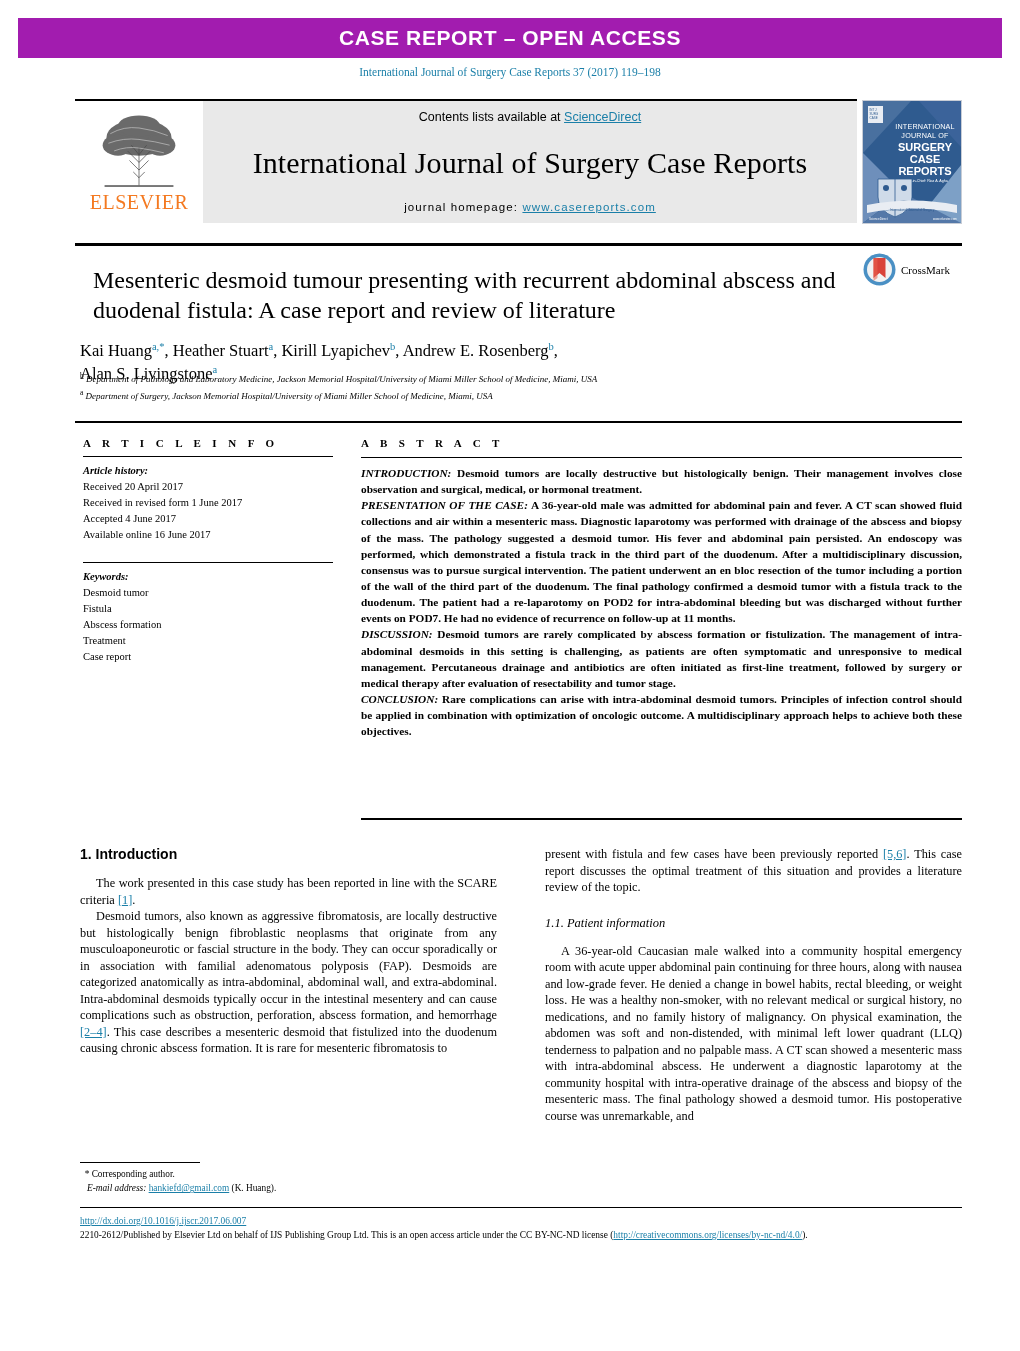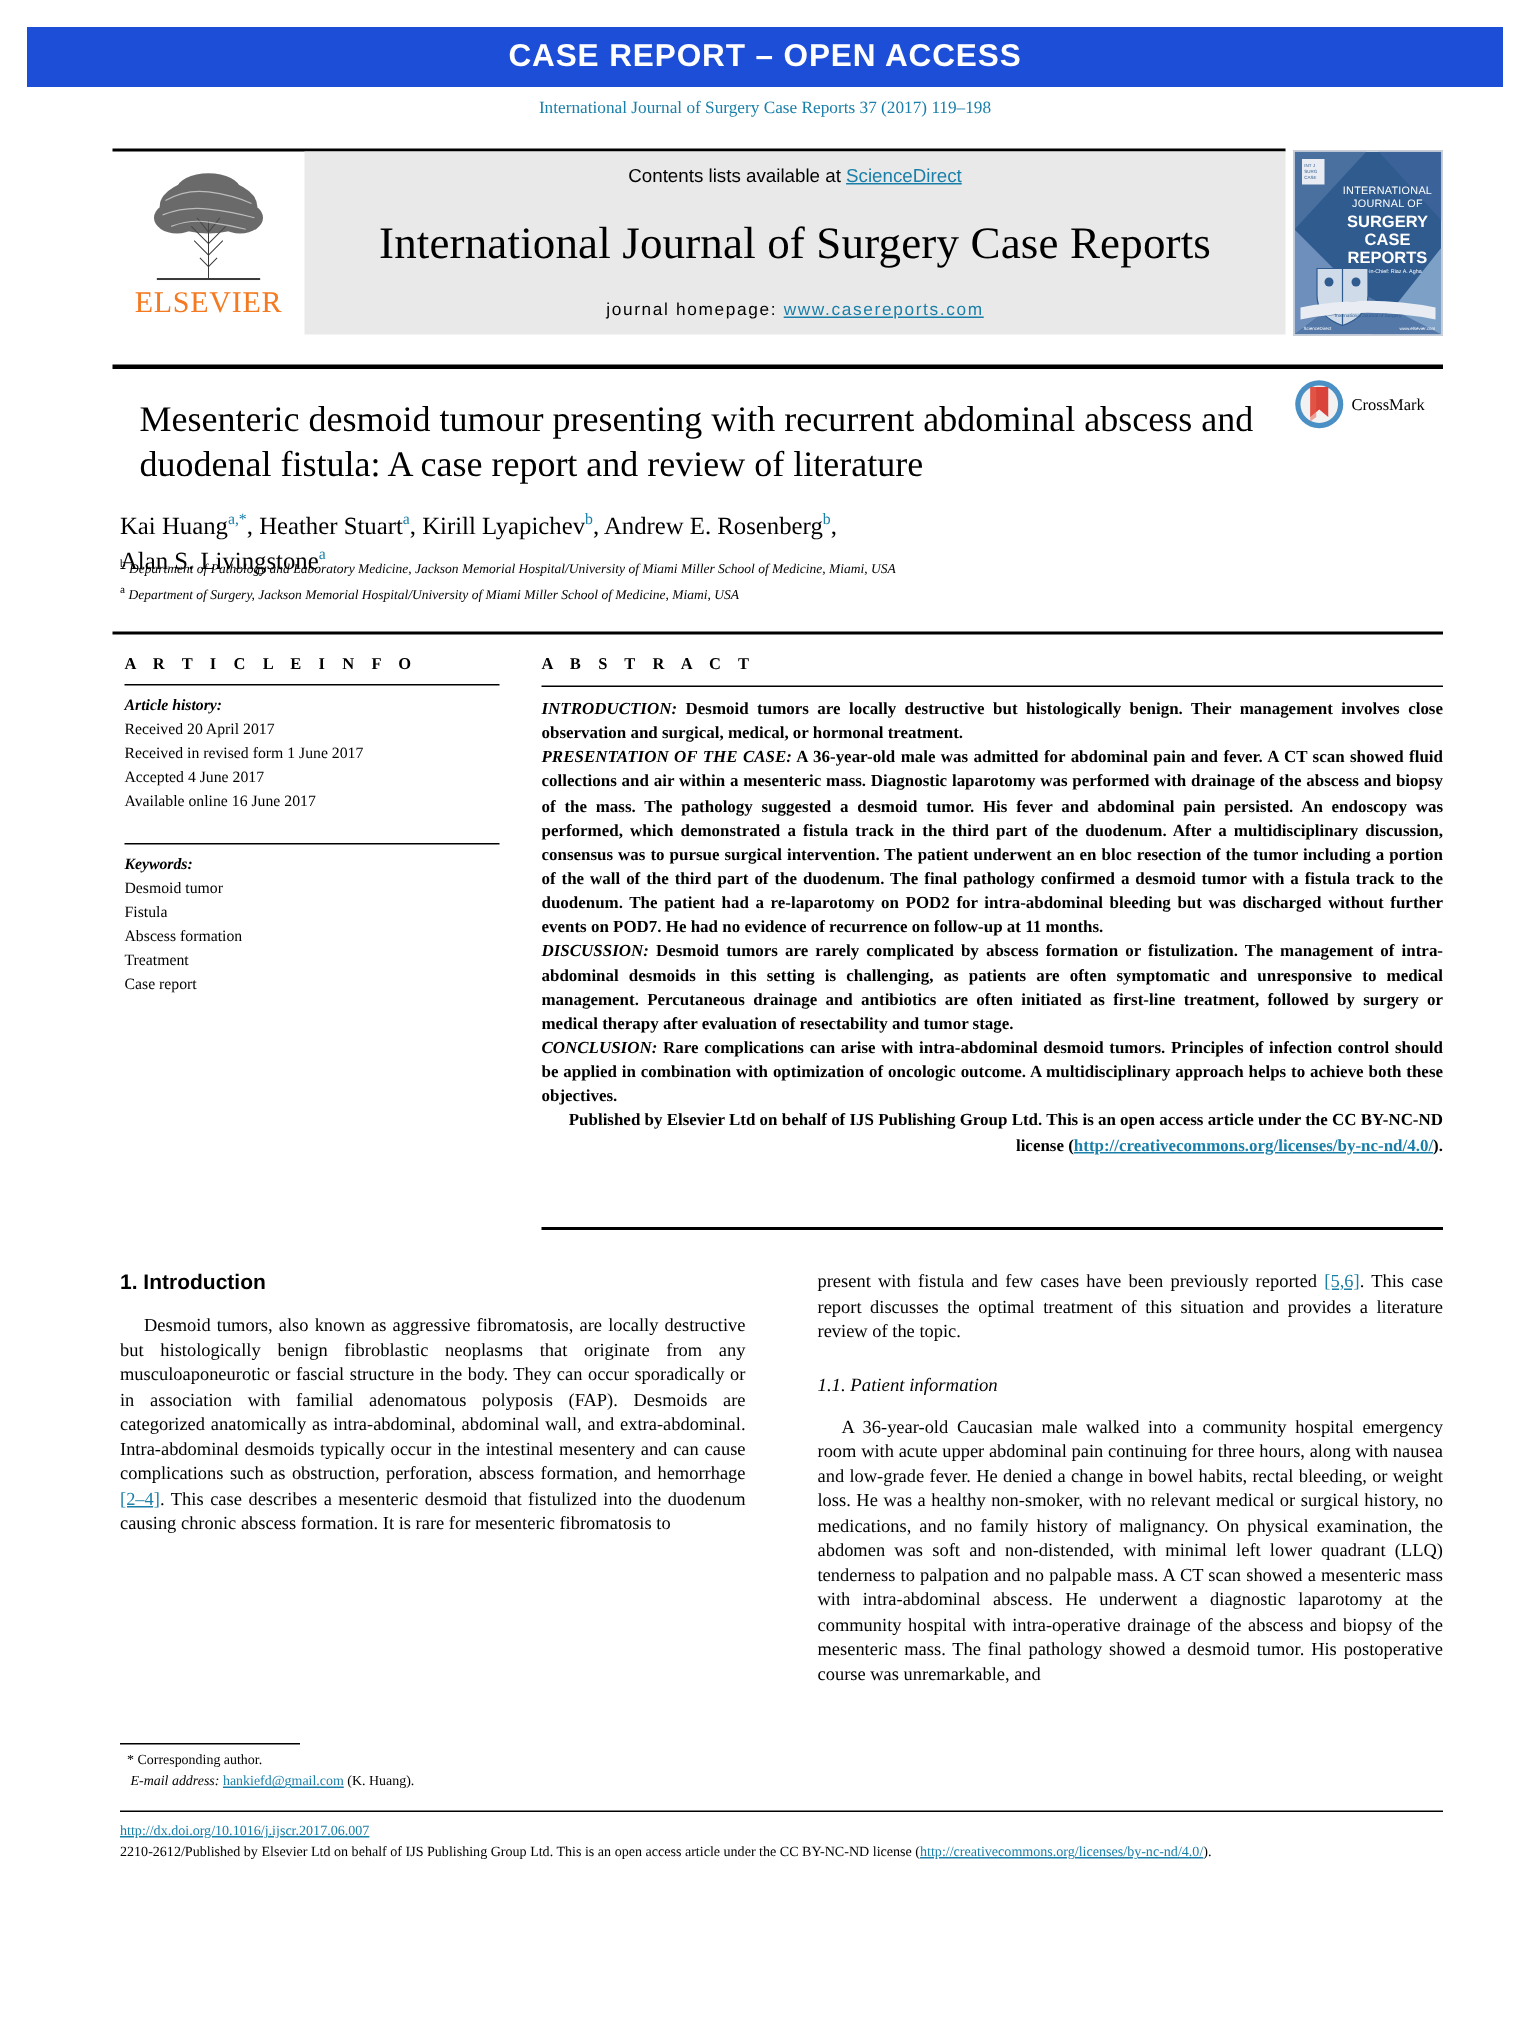--- a/index.html
+++ b/index.html
@@ -12,21 +12,21 @@
     color: #000;
     overflow: hidden;
     position: relative;
   }
 
   
   .red-banner {
     position: absolute;
     left: 18px; top: 18px;
     width: 984px; height: 40px;
-    background: #1d4ed8;
+    background: #a21caf;
     display: flex; align-items: center; justify-content: center;
   }
   .red-banner-text {
     font-family: "Liberation Sans", "DejaVu Sans", sans-serif;
     font-weight: bold;
     font-size: 21px;
     letter-spacing: 0.6px;
     color: #ffffff;
   }
 
@@ -365,29 +365,29 @@
 </div>
 
 <div class="abs-col">
   <div class="sec-head">A B S T R A C T</div>
   <div class="thin-rule-wide"></div>
   <div class="abs-body">
     <p><span class="runhead">INTRODUCTION:</span><span> Desmoid tumors are locally destructive but histologically benign. Their management involves close observation and surgical, medical, or hormonal treatment.</span></p>
     <p><span class="runhead">PRESENTATION OF THE CASE:</span><span> A 36-year-old male was admitted for abdominal pain and fever. A CT scan showed fluid collections and air within a mesenteric mass. Diagnostic laparotomy was performed with drainage of the abscess and biopsy of the mass. The pathology suggested a desmoid tumor. His fever and abdominal pain persisted. An endoscopy was performed, which demonstrated a fistula track in the third part of the duodenum. After a multidisciplinary discussion, consensus was to pursue surgical intervention. The patient underwent an en bloc resection of the tumor including a portion of the wall of the third part of the duodenum. The final pathology confirmed a desmoid tumor with a fistula track to the duodenum. The patient had a re-laparotomy on POD2 for intra-abdominal bleeding but was discharged without further events on POD7. He had no evidence of recurrence on follow-up at 11 months.</span></p>
     <p><span class="runhead">DISCUSSION:</span><span> Desmoid tumors are rarely complicated by abscess formation or fistulization. The management of intra-abdominal desmoids in this setting is challenging, as patients are often symptomatic and unresponsive to medical management. Percutaneous drainage and antibiotics are often initiated as first-line treatment, followed by surgery or medical therapy after evaluation of resectability and tumor stage.</span></p>
     <p><span class="runhead">CONCLUSION:</span><span> Rare complications can arise with intra-abdominal desmoid tumors. Principles of infection control should be applied in combination with optimization of oncologic outcome. A multidisciplinary approach helps to achieve both these objectives.</span></p>
-    <p class="abs-lic"><span>Published by Elsevier Ltd on behalf of IJS Publishing Group Ltd. This is an open access article under the CC BY-NC-ND license (</span><a class="lnk" href="#">http://creativecommons.org/licenses/by-nc-nd/4.0/</a><span>).</span></p>
   </div>
 </div>
 <div class="abs-rule-bottom"></div>
 
 <div class="body-cols">
 
   <div class="col">
     <h2 class="h2">1.  Introduction</h2>
+    <p class="para"><span>The work presented in this case study has been reported in line with the SCARE criteria </span><a class="lnk" href="#">[1]</a><span>.</span></p>
     <p class="para"><span>Desmoid tumors, also known as aggressive fibromatosis, are locally destructive but histologically benign fibroblastic neoplasms that originate from any musculoaponeurotic or fascial structure in the body. They can occur sporadically or in association with familial adenomatous polyposis (FAP). Desmoids are categorized anatomically as intra-abdominal, abdominal wall, and extra-abdominal. Intra-abdominal desmoids typically occur in the intestinal mesentery and can cause complications such as obstruction, perforation, abscess formation, and hemorrhage </span><a class="lnk" href="#">[2–4]</a><span>. This case describes a mesenteric desmoid that fistulized into the duodenum causing chronic abscess formation. It is rare for mesenteric fibromatosis to</span></p>
   </div>
 
   <div class="col">
     <p class="para noind"><span>present with fistula and few cases have been previously reported </span><a class="lnk" href="#">[5,6]</a><span>. This case report discusses the optimal treatment of this situation and provides a literature review of the topic.</span></p>
     <h3 class="h3">1.1.  Patient information</h3>
     <p class="para">A 36-year-old Caucasian male walked into a community hospital emergency room with acute upper abdominal pain continuing for three hours, along with nausea and low-grade fever. He denied a change in bowel habits, rectal bleeding, or weight loss. He was a healthy non-smoker, with no relevant medical or surgical history, no medications, and no family history of malignancy. On physical examination, the abdomen was soft and non-distended, with minimal left lower quadrant (LLQ) tenderness to palpation and no palpable mass. A CT scan showed a mesenteric mass with intra-abdominal abscess. He underwent a diagnostic laparotomy at the community hospital with intra-operative drainage of the abscess and biopsy of the mesenteric mass. The final pathology showed a desmoid tumor. His postoperative course was unremarkable, and</p>
   </div>
 </div>
 

